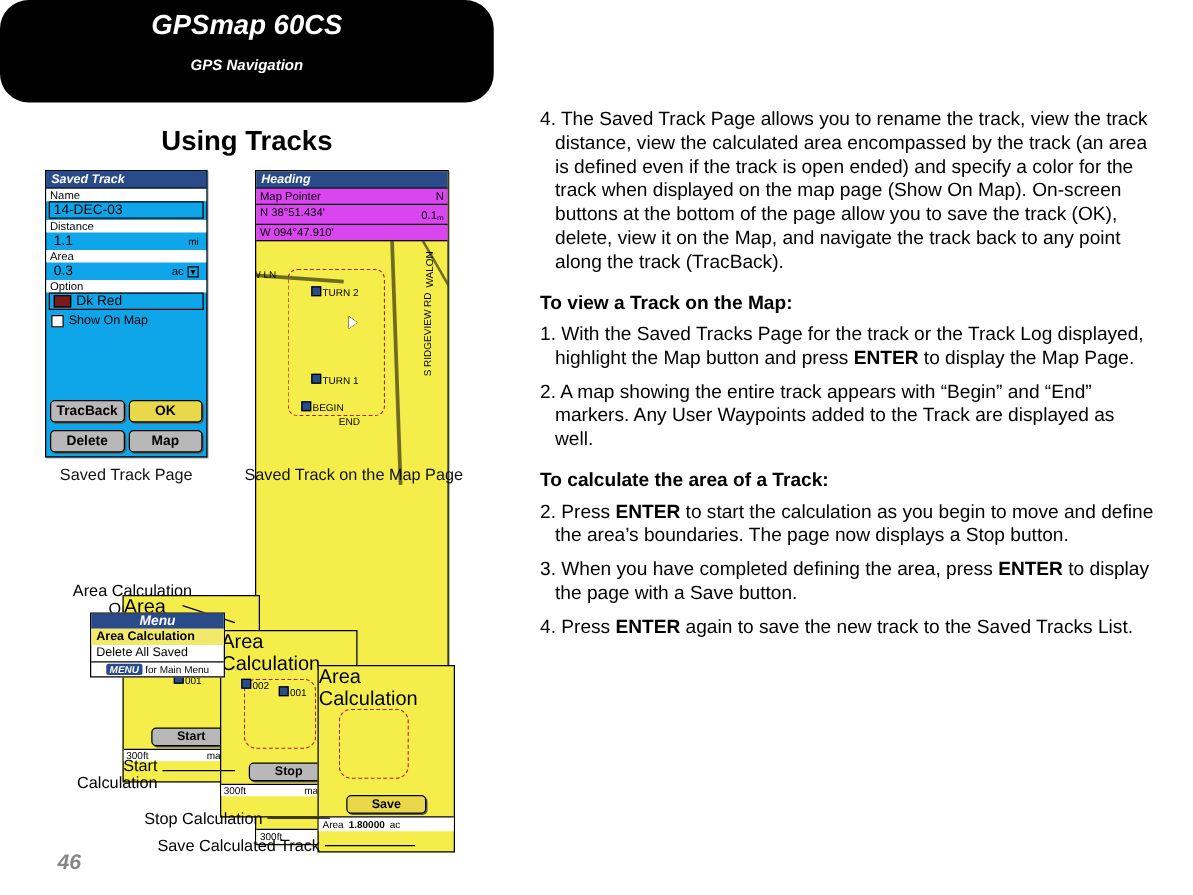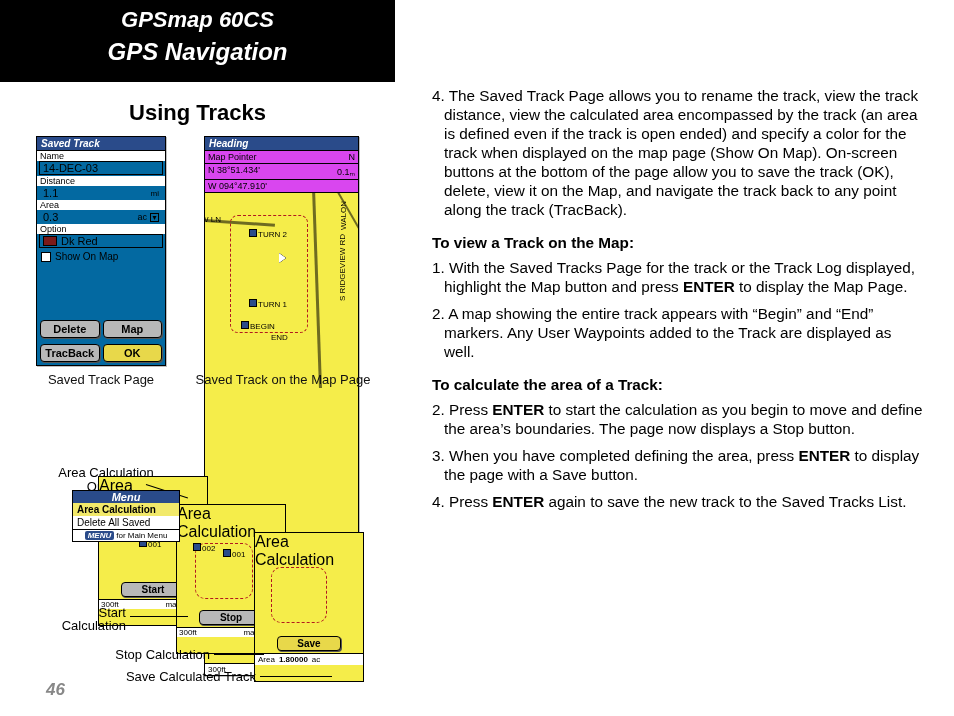--- a/index.html
+++ b/index.html
@@ -20,23 +20,24 @@
     font-feature-settings: "liga" 0;
   }
   
   .hdr-band {
     position: absolute; left: 0; top: 0;
     width: 395px; height: 82px;
     background: #000; color: #fff;
     font-style: italic; font-weight: 700;
     text-align: center;
     padding-top: 6px;
+    border-radius: 23px;
   }
   .hdr-band .t1 { font-size: 22px; line-height: 28px; }
-  .hdr-band .t2 { font-size: 24px; line-height: 36px; }
+  .hdr-band .t2 { font-size: 12px; line-height: 36px; }
   .section-heading {
     position: absolute; left: 0; top: 100px; width: 395px;
     text-align: center; font-weight: 700; font-size: 22px;
   }
   .page-num {
     position: absolute; left: 46px; bottom: 16px;
     font-weight: 700; font-style: italic; font-size: 17px; color: #888;
   }
 
   
@@ -48,21 +49,21 @@
   .col-r .num { display: block; padding-left: 12px; text-indent: -12px; margin-bottom: 8px;}
   .col-r b { font-weight: 700; }
   .col-r .sect-lead { font-weight: 700; margin-top: 14px; margin-bottom: 6px;}
 
   
   .figs { position: absolute; left: 36px; top: 136px; width: 365px; height: 540px; }
   .caption { font-size: 13px; text-align: center; color:#111; }
 
   
   .scr {
-    position: absolute; background:#0369a1; border:1.5px solid #000;
+    position: absolute; background:#0ea5e9; border:1.5px solid #000;
     font-family: Tahoma, Arial, sans-serif; font-size: 10px;
     box-shadow: 1px 1px 0 rgba(0,0,0,.25);
   }
   .scr .tbar { background: var(--blue-hdr); color:#fff; font-weight:700;
     font-size:10px; padding:1px 4px; border-bottom:1px solid #000; font-style: italic;}
   .scr .lab { background:#fff; font-size:9px; padding:0 3px; height:10px; line-height:10px;}
   .scr .fld { border:1px solid #000; margin:0 2px 1px 2px; height:14px; padding:0 3px;
      font-size:11px; display:flex; align-items:center; justify-content:space-between;}
   .scr .fld .dd { width:9px;height:9px;border:1px solid #000;font-size:8px;
      display:flex;align-items:center;justify-content:center;}
@@ -181,26 +182,26 @@
         <span class="swatch"></span>
         <span style="flex:1;padding-left:4px">Dk Red</span>
       </div>
     <div class="chk">
         <span class="box"></span>
         <span>Show On Map</span>
       </div>
     <div style="flex:1"></div>
     <div style="position:absolute;bottom:0;left:0;right:0">
       <div class="btnrow">
+        <div class="btn grey shadow">TracBack</div>
+        <div class="btn yel shadow">OK</div>
+      </div>
+      <div class="btnrow">
         <div class="btn grey shadow">Delete</div>
         <div class="btn grey shadow">Map</div>
-      </div>
-      <div class="btnrow">
-        <div class="btn grey shadow">TracBack</div>
-        <div class="btn yel shadow">OK</div>
       </div>
     </div>
   </div>
 
   <div class="scr scr2 flexcol">
     <div class="tbar">Heading</div>
     <div class="info">
       <span>Map Pointer</span>
       <span>N</span>
     </div>

